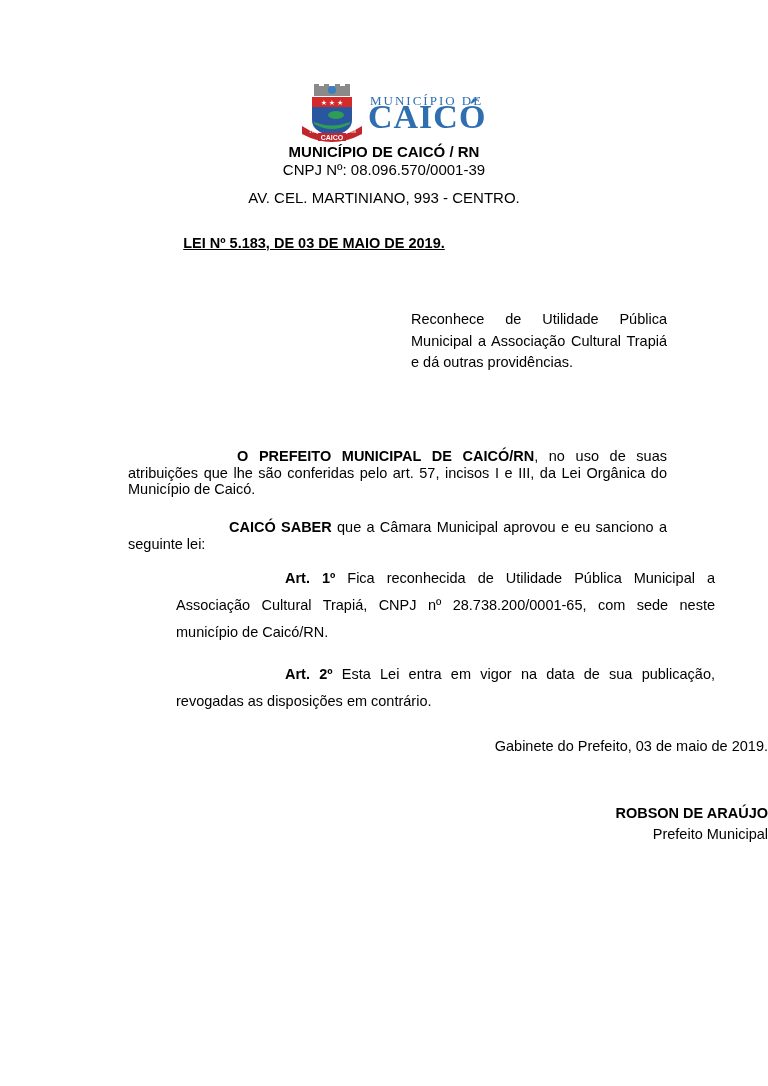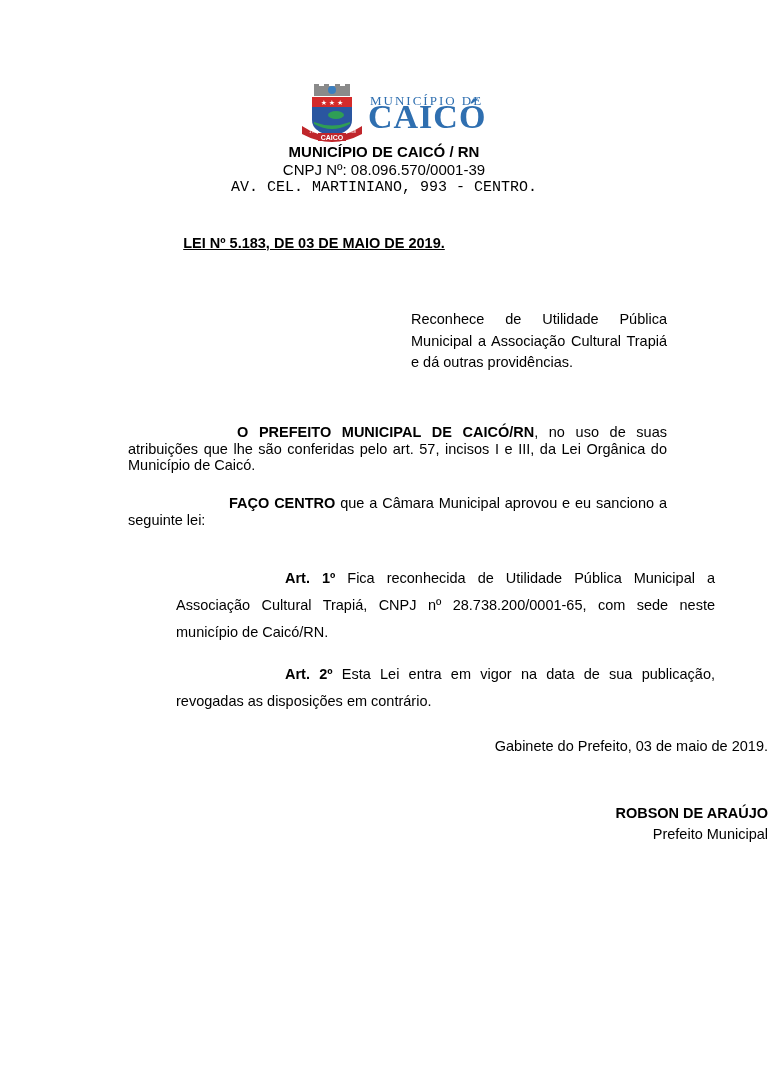--- a/index.html
+++ b/index.html
@@ -11,21 +11,21 @@
     .brand-small { position: absolute; left: 70px; top: 9px; font-family: "Liberation Serif", serif;
       font-size: 13px; letter-spacing: 2px; color: #2f6fb0; }
     .brand-big { position: absolute; left: 68px; top: 16px; font-family: "Liberation Serif", serif;
       font-weight: bold; font-size: 34px; letter-spacing: 1px; color: #2f6fb0; line-height: 34px; }
     .header-line { left: 0; width: 768px; text-align: center; font-size: 15px; line-height: 17px; }
     .title { left: 0; width: 628px; text-align: center; font-size: 14.5px; font-weight: bold;
       text-decoration: underline; top: 235px; }
     .ementa { left: 411px; width: 256px; top: 309px; font-size: 14.5px; line-height: 21.5px; text-align: justify; }
     .para { left: 128px; width: 539px; font-size: 14.5px; text-align: justify; }
     .para .indent { display: inline-block; width: 109px; }
-    .tight { line-height: 16.5px; }
+    .tight { line-height: 16.5px; margin-top: 24px; }
     .loose { line-height: 27px; margin-left: 48px; }
     .center { left: 0; width: 768px; text-align: right; font-size: 14.5px; }
     b { font-weight: bold; }
   </style>
 </head>
 <body>
 
 <div class="abs logo">
   <svg class="crest" viewBox="0 0 64 58">
 
@@ -47,32 +47,32 @@
     <text x="47" y="49" font-size="4" fill="#fff">1868</text>
     <rect x="18" y="49" width="28" height="8" fill="#c0262b"></rect>
     <text x="32" y="56" font-size="7" font-weight="bold" fill="#fff" text-anchor="middle">CAICO</text>
   </svg>
   <div class="brand-small">MUNICÍPIO DE</div>
   <div class="brand-big">CAICÓ</div>
 </div>
 
 <div class="abs header-line" style="top:143px;font-weight:bold;">MUNICÍPIO DE CAICÓ / RN</div>
 <div class="abs header-line" style="top:161px;">CNPJ Nº: 08.096.570/0001-39</div>
-<div class="abs header-line" style="top:179px;font-family:Liberation Mono, monospace;">AV. CEL. MARTINIANO, 993 - CENTRO.</div>
+<div class="abs header-line" style="top:189px;">AV. CEL. MARTINIANO, 993 - CENTRO.</div>
 
 <div class="abs title">LEI Nº 5.183, DE 03 DE MAIO DE 2019.</div>
 
 <div class="abs ementa">Reconhece de Utilidade Pública Municipal a Associação Cultural Trapiá e dá outras providências.</div>
 
 <div class="abs para tight" style="top:424px;">
   <span class="indent"></span><b>O PREFEITO MUNICIPAL DE CAICÓ/RN</b><span>, no uso de suas atribuições que lhe são conferidas pelo art. 57, incisos I e III, da Lei Orgânica do Município de Caicó.</span>
 </div>
 
 <div class="abs para tight" style="top:495px;">
-  <span class="indent" style="width:101px;"></span><b>FAÇO CENTRO</b><span> que a Câmara Municipal aprovou e eu sanciono a seguinte lei:</span>
+  <span class="indent" style="width:101px;"></span><b>CAICÓ SABER</b><span> que a Câmara Municipal aprovou e eu sanciono a seguinte lei:</span>
 </div>
 
 <div class="abs para loose" style="top:565px;">
   <span class="indent"></span><b>Art. 1º</b><span> Fica reconhecida de Utilidade Pública Municipal a Associação Cultural Trapiá, CNPJ nº 28.738.200/0001-65, com sede neste município de Caicó/RN.</span>
 </div>
 
 <div class="abs para loose" style="top:661px;">
   <span class="indent"></span><b>Art. 2º</b><span> Esta Lei entra em vigor na data de sua publicação, revogadas as disposições em contrário.</span>
 </div>
 

